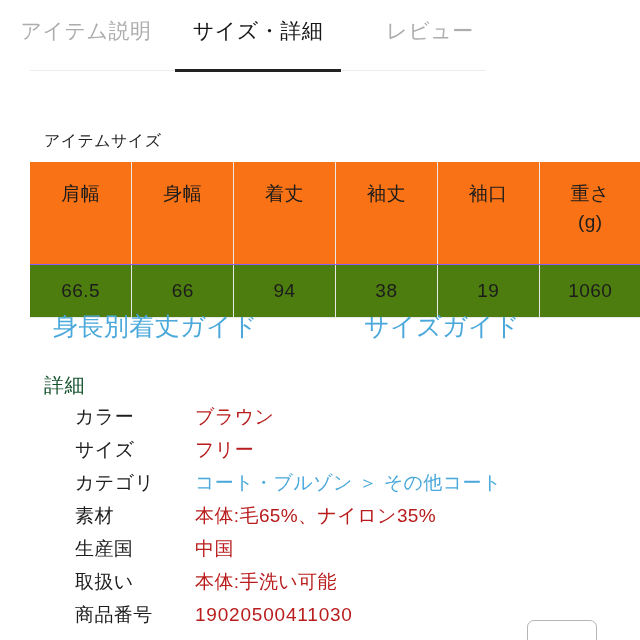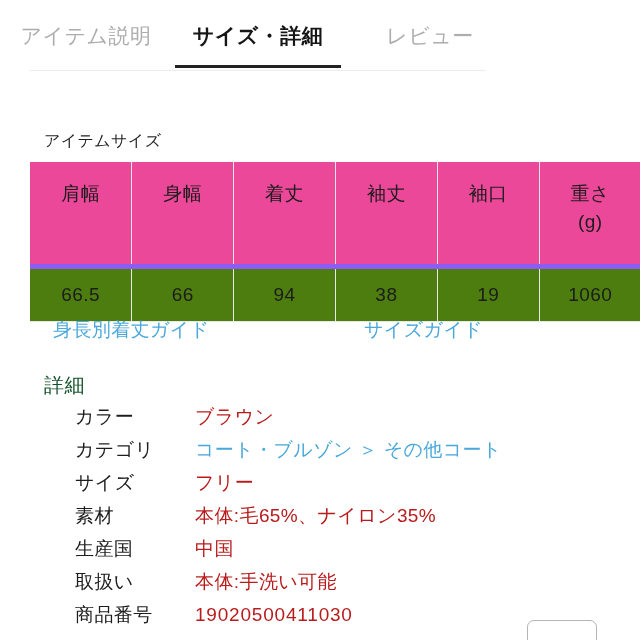--- a/index.html
+++ b/index.html
@@ -23,21 +23,20 @@
   }
 
   
   .tabbar {
     position: absolute;
     top: 0;
     left: 0;
     width: 516px;
     height: 72px;
     display: flex;
-    align-items: center;
   }
   .tabbar-rule {
     position: absolute;
     left: 30px;
     right: 30px;
     top: 70px;
     height: 1px;
     background: #ececec;
   }
   .tab {
@@ -48,21 +47,21 @@
     letter-spacing: 0.5px;
     color: #adadad;
     padding-bottom: 22px;
     padding-top: 20px;
     position: relative;
     cursor: pointer;
     user-select: none;
   }
   .tab.active {
     color: #161616;
-    font-weight: 700;
+    font-weight: 400;
   }
   .tab.active .tab-underline {
     position: absolute;
     left: 50%;
     transform: translateX(-50%);
     bottom: 0;
     width: 166px;
     height: 3px;
     background: #222222;
   }
@@ -95,26 +94,26 @@
   table.size-table td {
     width: 98px;
     text-align: center;
     font-weight: normal;
     font-size: 19px;
     color: #1c1c1c;
     border-right: 1px solid #e8e8e8;
     padding: 0;
   }
   table.size-table thead th {
-    background: #ec4899;
+    background: #f97316;
     height: 84px;
     vertical-align: top;
     padding-top: 18px;
     line-height: 1.45;
-    border-bottom: 5px solid #8b5cf6;
+    border-bottom: 1px solid #8b5cf6;
     letter-spacing: 0.5px;
   }
   table.size-table tbody td {
     background: #4d7c0f;
     height: 52px;
     vertical-align: middle;
     border-bottom: 1px solid #e8e8e8;
     letter-spacing: 0.5px;
   }
   table.size-table th:last-child,
@@ -125,22 +124,22 @@
   
   .guides {
     position: absolute;
     left: 53px;
     top: 303px;
     width: 560px;
     height: 24px;
   }
   .guide-link {
     position: absolute;
-    top: 16px;
-    font-size: 19px;
+    top: 8px;
+    font-size: 25px;
     line-height: 1.2;
     color: #4aa8da;
     letter-spacing: 0.4px;
     cursor: pointer;
   }
   .guide-link.first { left: 0; }
   .guide-link.second { left: 311px; }
 
   
   .detail-heading {
@@ -274,28 +273,28 @@
   </div>
 
   <div class="detail-heading">詳細</div>
 
   <div class="detail-list">
     <div class="detail-row">
       <span class="detail-label">カラー</span>
       <span class="detail-value">ブラウン</span>
     </div>
     <div class="detail-row">
+      <span class="detail-label">サイズ</span>
+      <span class="detail-value">フリー</span>
+    </div>
+    <div class="detail-row">
       <span class="detail-label">カテゴリ</span>
       <span class="detail-value link">コート・ブルゾン ＞ その他コート</span>
     </div>
     <div class="detail-row">
-      <span class="detail-label">サイズ</span>
-      <span class="detail-value">フリー</span>
-    </div>
-    <div class="detail-row">
       <span class="detail-label">素材</span>
       <span class="detail-value">本体:毛65%、ナイロン35%</span>
     </div>
     <div class="detail-row">
       <span class="detail-label">生産国</span>
       <span class="detail-value">中国</span>
     </div>
     <div class="detail-row">
       <span class="detail-label">取扱い</span>
       <span class="detail-value">本体:手洗い可能</span>

